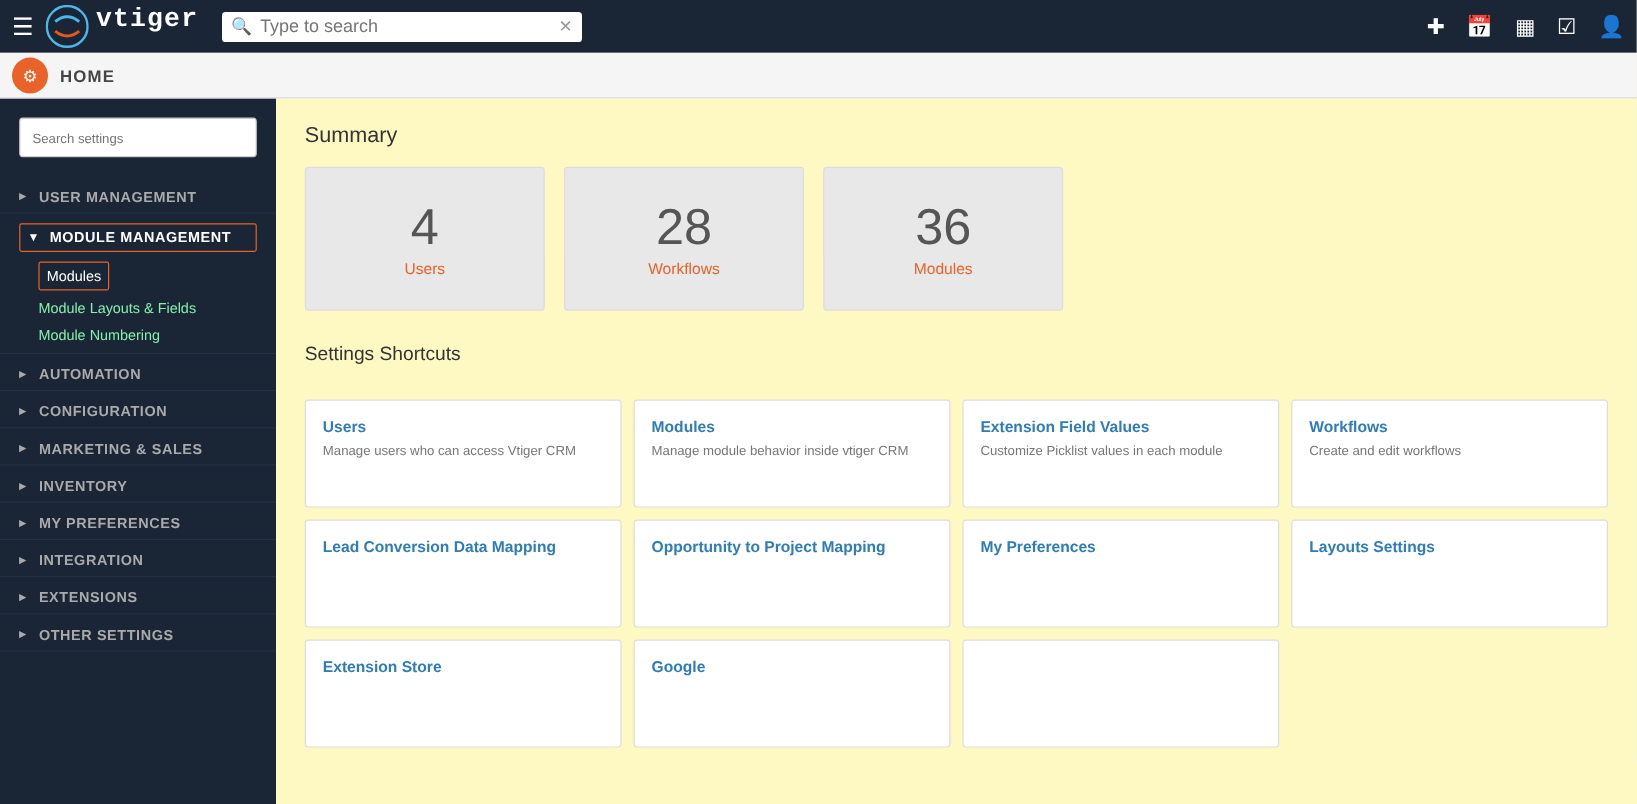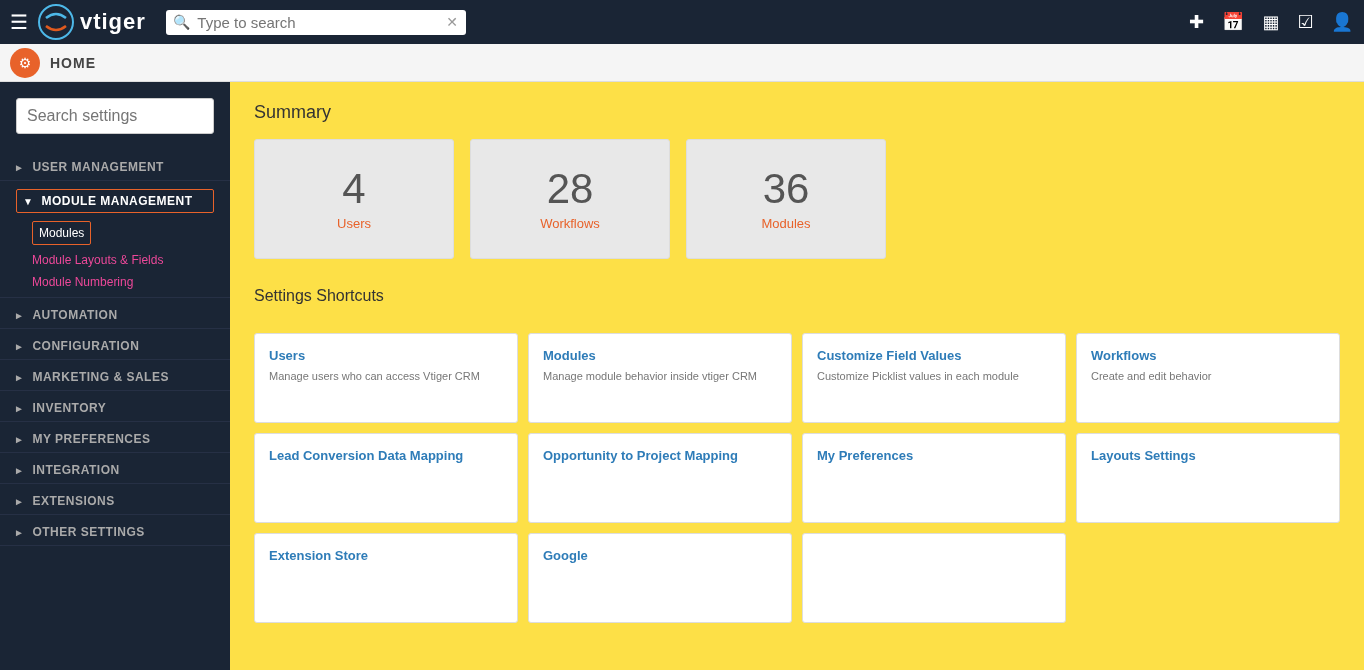--- a/index.html
+++ b/index.html
@@ -15,22 +15,22 @@
       flex-shrink: 0;
     }
     .topbar-hamburger {
       color: white;
       font-size: 20px;
       cursor: pointer;
       margin-right: 10px;
     }
     .topbar-logo {
       display: flex;
-      align-items: center;
       margin-right: 20px;
+      font-family: Liberation Mono, monospace;
     }
     .topbar-logo-icon {
       width: 36px;
       height: 36px;
       margin-right: 6px;
     }
     .topbar-logo-text {
       color: white;
       font-size: 22px;
       font-weight: bold;
@@ -113,21 +113,21 @@
       padding: 8px 10px;
       background: white;
       margin: 8px;
       border-radius: 3px;
       border: 1px solid #ccc;
     }
     .sidebar-search input {
       border: none;
       outline: none;
       width: 100%;
-      font-size: 16px;
+      font-size: 11px;
       color: #4d7c0f;
     }
     .sidebar-section {
       padding: 10px 14px 6px 14px;
       cursor: pointer;
     }
     .sidebar-section-header {
       display: flex;
       align-items: center;
       color: #aaa;
@@ -136,39 +136,39 @@
       letter-spacing: 0.5px;
       text-transform: uppercase;
     }
     .sidebar-section-header .arrow {
       margin-right: 8px;
       font-size: 10px;
       color: #aaa;
     }
     .sidebar-sub-items { padding-left: 24px; }
     .sidebar-sub-item {
-      color: #ec4899;
+      color: #86efac;
       padding: 5px 0;
       font-size: 12px;
       cursor: pointer;
     }
     .sidebar-sub-item.highlighted {
       color: white;
       border: 1px solid #e8622a;
       padding: 4px 6px;
       border-radius: 2px;
       display: inline-block;
     }
 
     
     .content {
       flex: 1;
       padding: 20px 24px;
       overflow-y: auto;
-      background: #fde047;
+      background: #fef9c3;
     }
     .section-title {
       font-size: 18px;
       color: #333;
       margin-bottom: 16px;
       font-weight: normal;
     }
     .summary-cards {
       display: flex;
       gap: 16px;
@@ -418,26 +418,26 @@
 
       <div class="shortcut-card">
         <div class="shortcut-card-title">Users</div>
         <div class="shortcut-card-desc">Manage users who can access Vtiger CRM</div>
       </div>
       <div class="shortcut-card">
         <div class="shortcut-card-title">Modules</div>
         <div class="shortcut-card-desc">Manage module behavior inside vtiger CRM</div>
       </div>
       <div class="shortcut-card">
-        <div class="shortcut-card-title">Customize Field Values</div>
+        <div class="shortcut-card-title">Extension Field Values</div>
         <div class="shortcut-card-desc">Customize Picklist values in each module</div>
       </div>
       <div class="shortcut-card">
         <div class="shortcut-card-title">Workflows</div>
-        <div class="shortcut-card-desc">Create and edit behavior</div>
+        <div class="shortcut-card-desc">Create and edit workflows</div>
       </div>
 
       <div class="shortcut-card">
         <div class="shortcut-card-title">Lead Conversion Data Mapping</div>
         <div class="shortcut-card-desc"></div>
       </div>
       <div class="shortcut-card">
         <div class="shortcut-card-title">Opportunity to Project Mapping</div>
         <div class="shortcut-card-desc"></div>
       </div>

